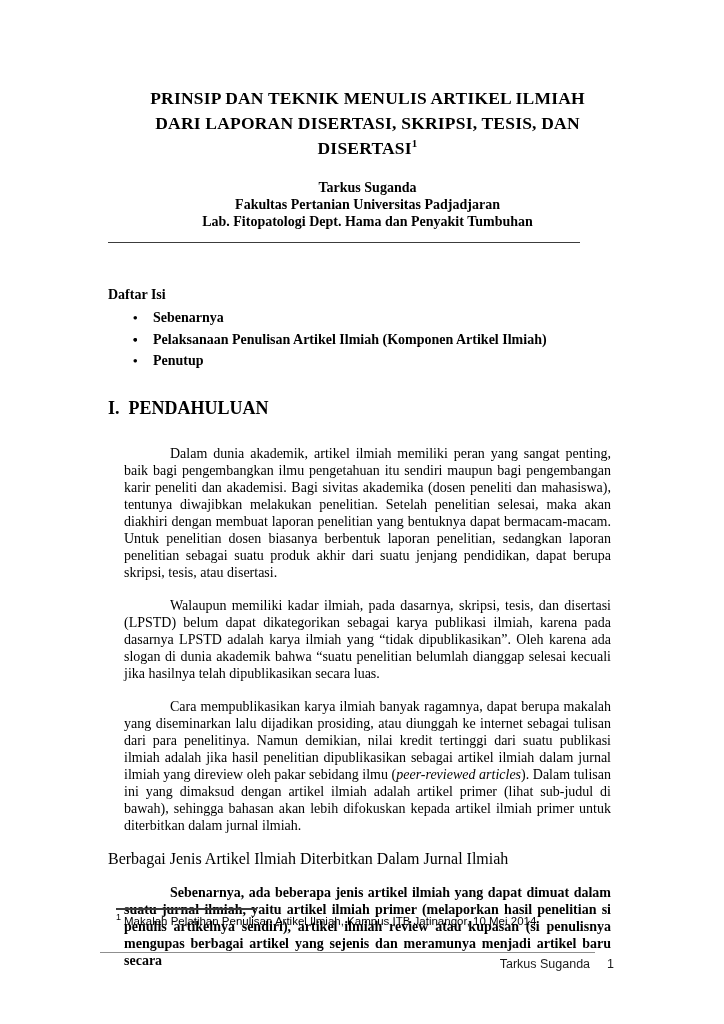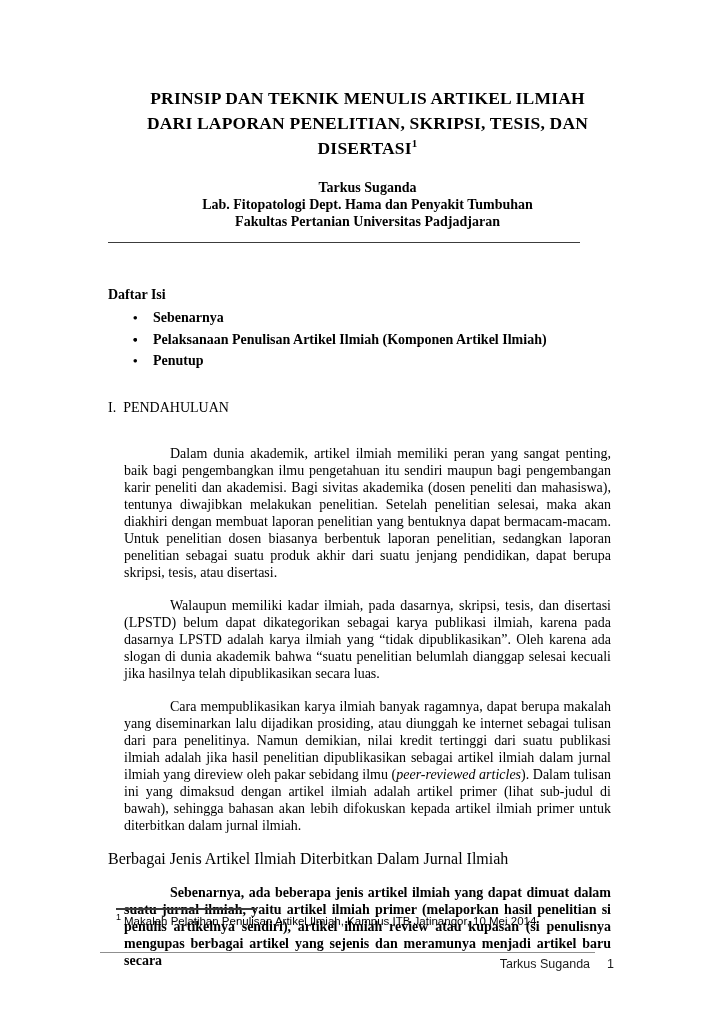--- a/index.html
+++ b/index.html
@@ -53,22 +53,22 @@
     line-height: 21.6px;
   }
   .toc-list .bullet {
     position: absolute;
     left: 25px; top: 0;
     font-size: 13px;
   }
   
   .sec-heading {
     margin: 27px 0 28px 0;
-    font-size: 14px;
-    font-weight: normal;
+    font-size: 18px;
+    font-weight: bold;
     line-height: 18px;
   }
   .body-text p {
     margin: 16px;
     font-size: 14px;
     line-height: 17px;
     text-align: justify;
     text-indent: 46px;
   }
   .body-text p.cont { text-align-last: justify; font-weight: bold; }
@@ -119,28 +119,28 @@
     color: #1a1a1a;
   }
 </style>
 </head>
 <body>
 
 <div class="page">
 
   <h1 class="doc-title">
     <span class="t-line">PRINSIP DAN TEKNIK MENULIS ARTIKEL ILMIAH</span>
-    <span class="t-line">DARI LAPORAN PENELITIAN, SKRIPSI, TESIS, DAN</span>
+    <span class="t-line">DARI LAPORAN DISERTASI, SKRIPSI, TESIS, DAN</span>
     <span class="t-line"><span>DISERTASI</span><sup>1</sup></span>
   </h1>
 
   <div class="author-block">
     <div>Tarkus Suganda</div>
+    <div>Fakultas Pertanian Universitas Padjadjaran</div>
     <div>Lab. Fitopatologi Dept. Hama dan Penyakit Tumbuhan</div>
-    <div>Fakultas Pertanian Universitas Padjadjaran</div>
   </div>
 
   <hr class="title-rule">
 
   <div class="toc">
     <div class="toc-title">Daftar Isi</div>
     <ul class="toc-list">
       <li><span class="bullet">•</span><span>Sebenarnya</span></li>
       <li><span class="bullet">•</span></li>
       <li><span class="bullet">•</span><span>Pelaksanaan Penulisan Artikel Ilmiah (Komponen Artikel Ilmiah)</span></li>

